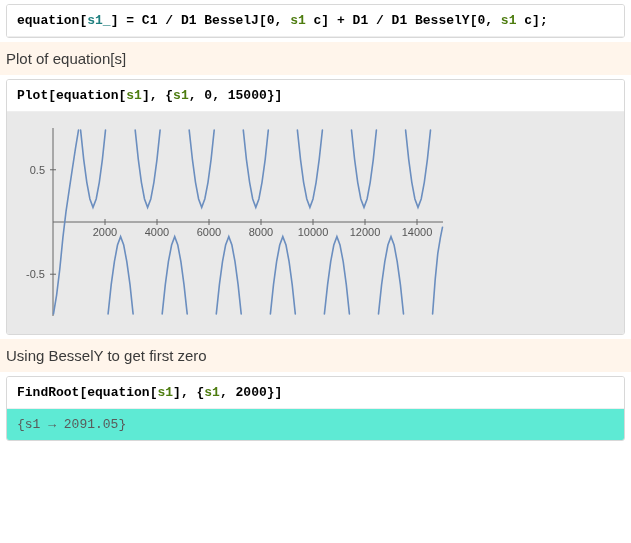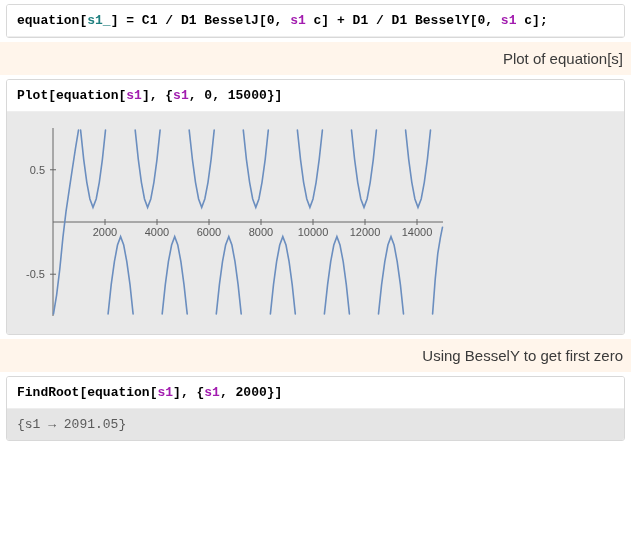--- a/index.html
+++ b/index.html
@@ -16,40 +16,39 @@
     border-radius: 3px;
     margin: 4px 6px;
     overflow: hidden;
   }
   .section-heading {
     background: #fff5eb;
     color: #3a3a3a;
     font-size: 15px;
     padding: 8px 8px 8px 6px;
     font-weight: 400;
-    text-align: right;
   }
   .input-cell {
     background: #ffffff;
     padding: 8px 10px;
     font-family: "Consolas", "Courier New", monospace;
     font-size: 13px;
     font-weight: bold;
     border-bottom: 1px solid #eee;
     white-space: nowrap;
     overflow: hidden;
   }
   .output-cell {
-    background: #e5e5e5;
+    background: #5eead4;
     padding: 8px 10px;
     font-family: "Consolas", "Courier New", monospace;
     font-size: 13px;
   }
   .k-black { color: #000; text-align: right; }
-  .k-blue  { color: #a21caf; }
+  .k-blue  { color: #4d7c0f; }
   .k-teal  { color: #1f7f7f; margin-top: 28px; }
   .k-gray  { color: #5a5a5a; }
   .plot-area {
     background: #e9e9e9;
     padding: 6px 6px;
   }
   .plot-svg {
     display: block;
     background: #e9e9e9;
   }

